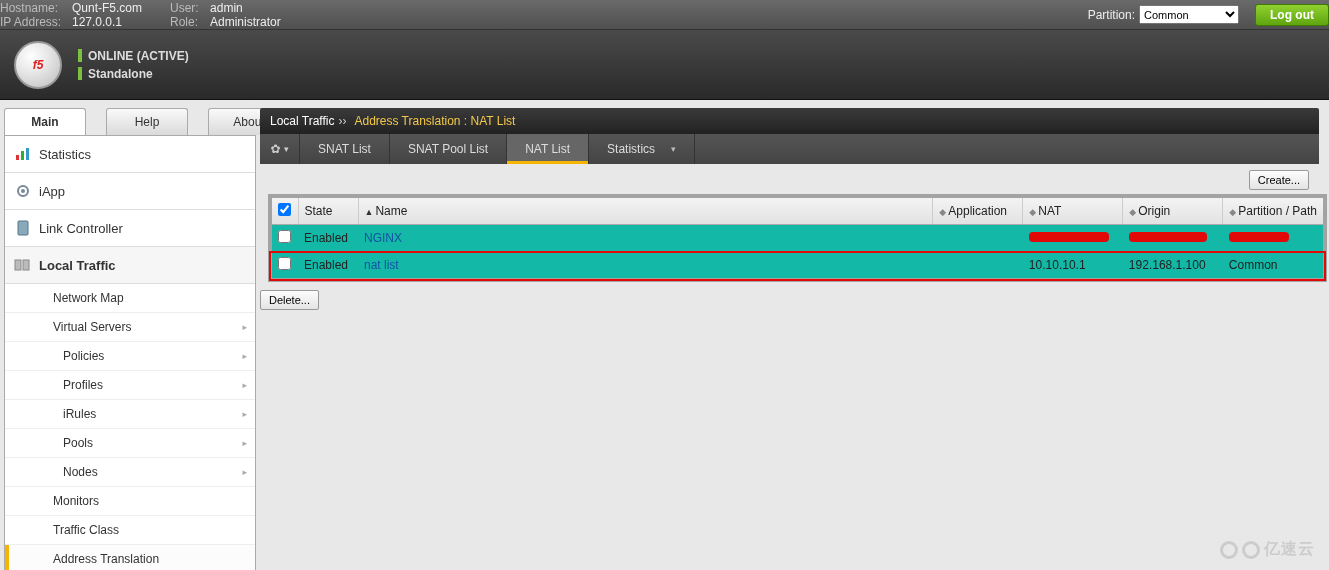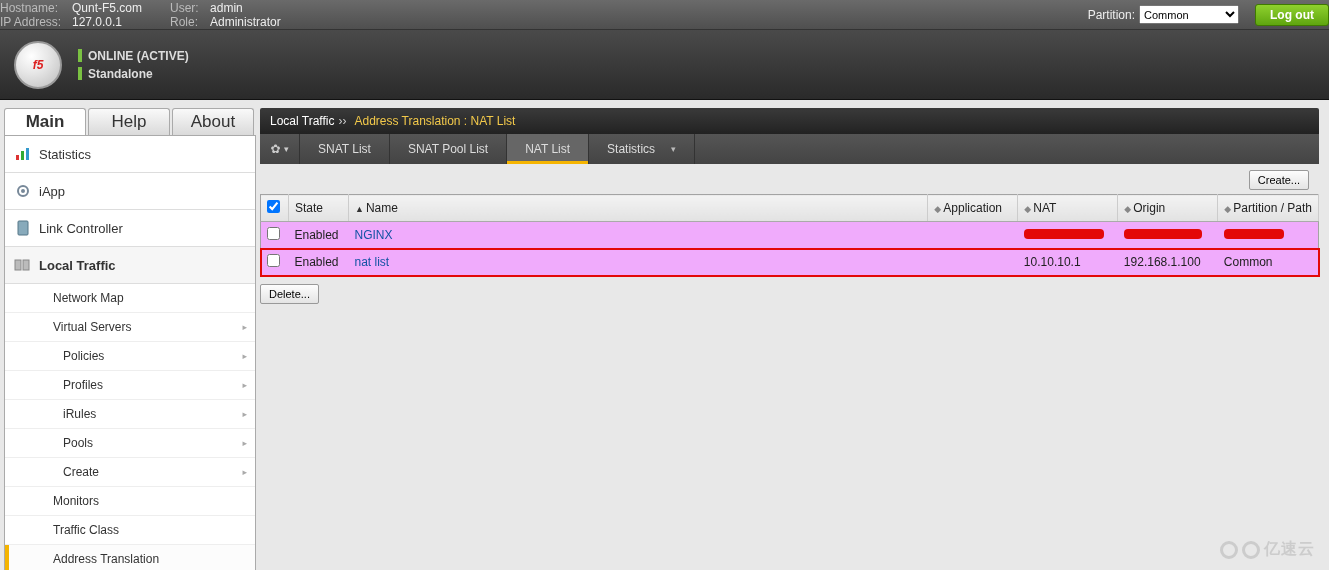--- a/index.html
+++ b/index.html
@@ -18,21 +18,21 @@
 .statusbar { height: 70px; background: linear-gradient(#4a4a4a,#2a2a2a); display: flex; align-items: center; padding-left: 14px; border-bottom: 1px solid #111; }
 .f5-logo { width: 48px; height: 48px; border-radius: 50%; background: radial-gradient(circle at 35% 30%, #fff, #e7e7e7 40%, #bbb 100%); border: 2px solid #999; display:flex; align-items:center; justify-content:center; font-size: 12px; font-style: italic; font-weight: bold; color:#d22; }
 .status-texts { margin-left: 16px; }
 .status-texts .line { display: flex; align-items: center; color: #ddd; font-size: 12px; font-weight: bold; line-height: 18px; }
 .status-texts .bar { width: 4px; height: 13px; background: #7ac142; margin-right: 6px; }
 
 .layout { display: flex; height: calc(570px - 100px); }
 
 .left { width: 260px; background: #e8e8e8; }
 .left-tabs { display: flex; margin: 8px 4px 0 4px; }
-.left-tab { flex: 0 0 auto; width: 82px; text-align: center; font-size: 17px; line-height: 26px; border: 1px solid #aaa; background: linear-gradient(#f9f9f9,#dadada); cursor: pointer; margin-right: 2px; border-bottom: none; border-radius: 3px 3px 0 0; color:#333; }
+.left-tab { flex: 0 0 auto; width: 82px; text-align: center; font-size: 12px; line-height: 26px; border: 1px solid #aaa; background: linear-gradient(#f9f9f9,#dadada); cursor: pointer; margin-right: 20px; border-bottom: none; border-radius: 3px 3px 0 0; color:#333; }
 .left-tab.active { background: #fff; font-weight: bold; }
 .left-nav { background: #fff; border: 1px solid #aaa; margin: 0 4px; }
 .nav-item { display:flex; align-items:center; padding: 10px 8px; border-bottom: 1px solid #ddd; font-size: 13px; color:#333; cursor: pointer; }
 .nav-item .icon-slot { width: 20px; height: 16px; margin-right: 6px; display:inline-flex; align-items:center; justify-content:center; }
 .nav-item.selected { background: #f6f6f6; font-weight: bold; }
 .sub-nav { background: #fff; }
 .sub-item { padding: 7px 8px 7px 48px; font-size: 12px; color:#333; border-bottom: 1px solid #eee; cursor: pointer; position: relative; display:flex; justify-content: space-between; align-items:center; }
 .sub-item .chev { color:#aaa; font-size:9px; }
 .sub-item.level2 { padding-left: 58px; }
 .sub-item.active { border-left: 4px solid #f5b400; padding-left: 44px; background:#fcfcfc; }
@@ -45,21 +45,21 @@
 .tabstrip { display:flex; background: linear-gradient(#555,#444); }
 .tabstrip .gear { width: 40px; display:flex; align-items:center; justify-content:center; color:#ccc; font-size:12px; border-right:1px solid #333; cursor:pointer; }
 .tabstrip .tab { padding: 8px 18px; color:#ddd; font-size:12px; cursor:pointer; border-right:1px solid #333; position:relative; display:flex; align-items:center; }
 .tabstrip .tab.active { background:#666; }
 .tabstrip .tab.active::after { content:""; position:absolute; left:0; right:0; bottom:0; height:3px; background:#f5b400; }
 .tabstrip .tab .caret { margin-left:16px; font-size:9px; color:#bbb; }
 
 .content { background:#e8e8e8; padding: 30px 0 0 0; position:relative; }
 .create-wrap { position:absolute; right:10px; top:6px;padding-left:26px; }
 .btn { background: linear-gradient(#fdfdfd,#e4e4e4); border:1px solid #999; border-radius:2px; font-size:11px; padding: 3px 8px; cursor:pointer; }
-.grid { border:1px solid #a3a3a3; background:#f0abfc; margin: 0 0 6px 0; }
+.grid { border:4px solid #a3a3a3; background:#14b8a6; margin: 0 0 6px 8px; }
 .grid th, .grid td { font-size: 12px; text-align:left; padding: 5px 6px; white-space:nowrap; }
 .grid th { background: linear-gradient(#f3f3f3,#e2e2e2); border-bottom:1px solid #aaa; border-right:1px solid #ccc; font-weight:normal; color:#222; }
 .grid td { border-bottom:1px solid #e7e7e7; color:#222; }
 .grid td.link { color:#1253a4; cursor:pointer; }
 .grid .sort { color:#888; font-size:9px; margin-right:2px; }
 .grid .sort.up { color:#333; }
 .row-hl { outline: 2px solid #e30808; outline-offset: -1px; }
 .redact { display:inline-block; height:10px; background:#e30808; border-radius:4px; }
 .delete-wrap { padding: 2px 0; }
 
@@ -173,21 +173,21 @@
           </div>
         <div class="sub-item level2">
             <span>iRules</span>
             <span class="chev">▸</span>
           </div>
         <div class="sub-item level2">
             <span>Pools</span>
             <span class="chev">▸</span>
           </div>
         <div class="sub-item level2">
-            <span>Create</span>
+            <span>Nodes</span>
             <span class="chev">▸</span>
           </div>
         <div class="sub-item">
             <span>Monitors</span>
           </div>
         <div class="sub-item">
             <span>Traffic Class</span>
           </div>
         <div class="sub-item active">
             <span>Address Translation</span>

